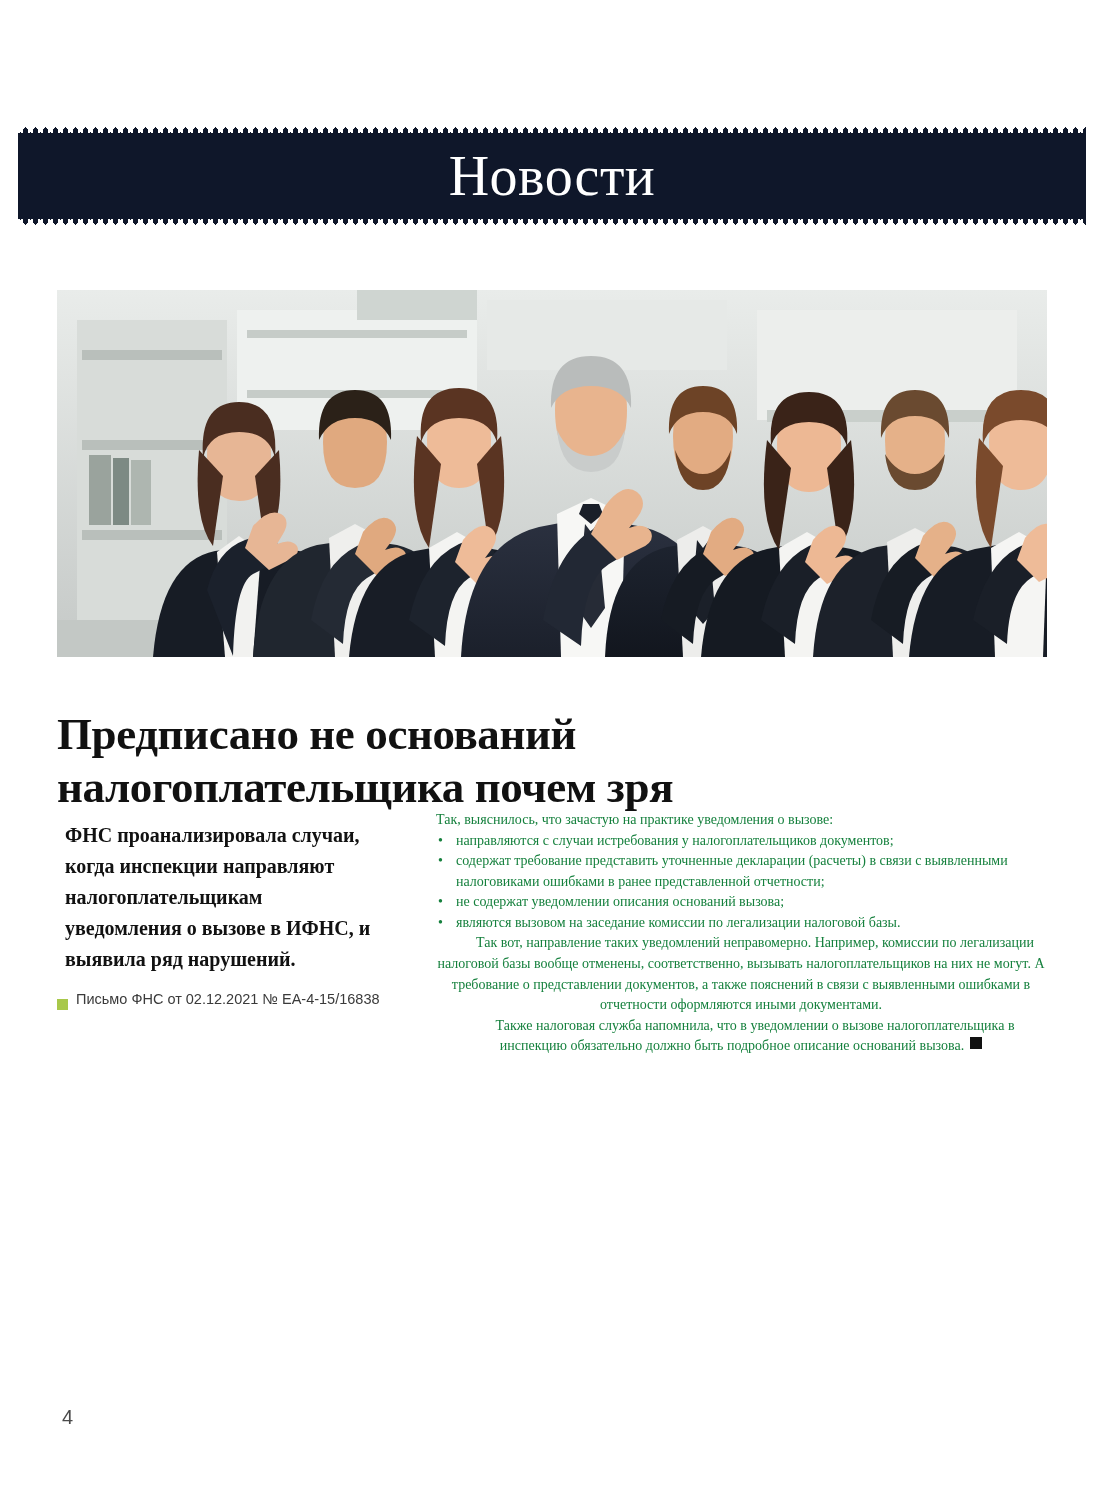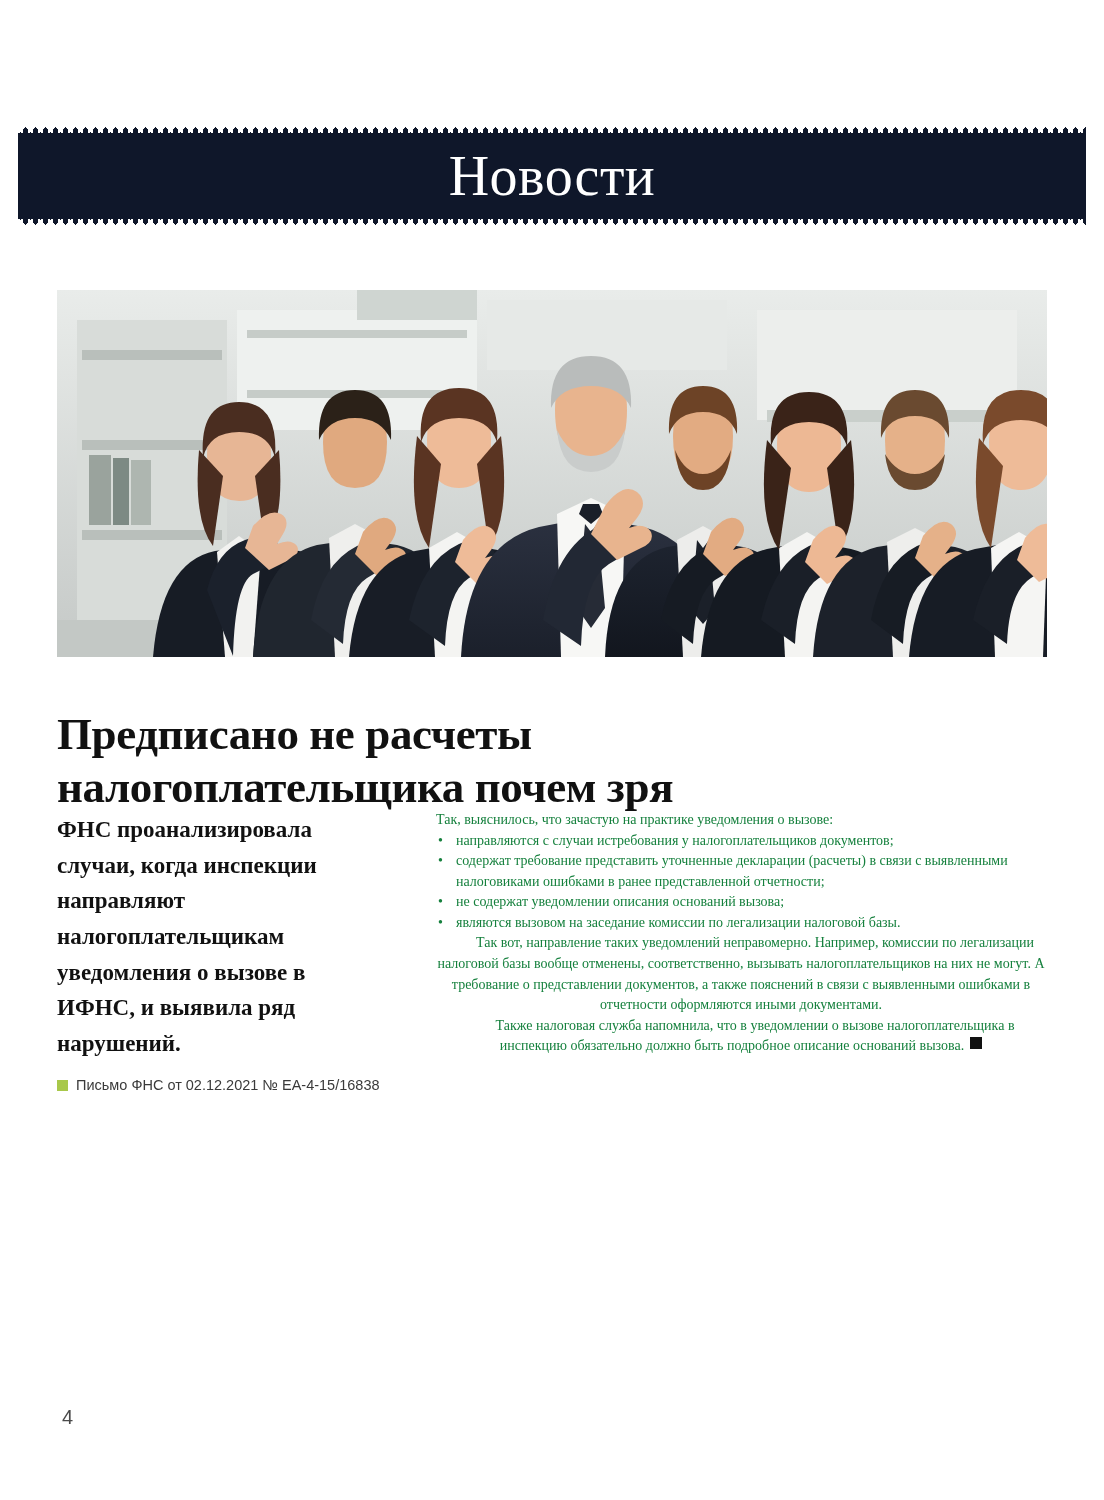--- a/index.html
+++ b/index.html
@@ -97,29 +97,29 @@
   
   .col-left {
     position: absolute;
     left: 57px;
     top: 812px;
     width: 330px;
   }
   .lead {
     font-family: "Liberation Serif", serif;
     font-weight: bold;
-    font-size: 23px;
+    font-size: 20px;
     line-height: 1.55;
     color: #111;
-    margin: 0;
+    margin: 8px;
   }
   .source {
     margin-top: 14px;
     display: flex;
-    align-items: flex-start;
+    align-items: flex-end;
     gap: 8px;
   }
   .source-bullet {
     width: 11px;
     height: 11px;
     background: #a8c84a;
     flex: 0 0 auto;
     margin-top: 5px;
   }
   .source-text {
@@ -312,21 +312,21 @@
       <path d="M932 152 q0-44 32-44 q32 0 32 44 q0 48-32 48 q-32 0-32-48z" fill="#eebb98"></path>
       <path d="M926 154 q-4-54 38-54 q42 0 38 54 q-8-24-38-24 q-30 0-38 24z" fill="#7a4a2c"></path>
       <path d="M922 148 q-10 78 12 110 l12-82z" fill="#7a4a2c"></path>
       <path d="M916 330 q12-56 48-74 l24-10 14 24 -28 18 q-22 14-24 66z" fill="#1a1f28"></path>
       <path d="M968 248 q16-20 28-12 q10 8 0 22 l-6 8 q14-6 20 2 q4 8-8 14 l-20 10 -22-22z" fill="#eebb98"></path>
     </g>
   </svg>
 </div>
 
 <h1 class="headline">
-  <span>Предписано не расчеты</span><br>
+  <span>Предписано не оснований</span><br>
   <span>налогоплательщика почем зря</span>
 </h1>
 
 <div class="col-left">
   <p class="lead">ФНС проанализировала случаи, когда инспекции направляют налогоплательщикам уведомления о вызове в ИФНС, и выявила ряд нарушений.</p>
   <div class="source">
     <span class="source-bullet"></span>
     <span class="source-text">Письмо ФНС от 02.12.2021 № ЕА-4-15/16838</span>
   </div>
 </div>

